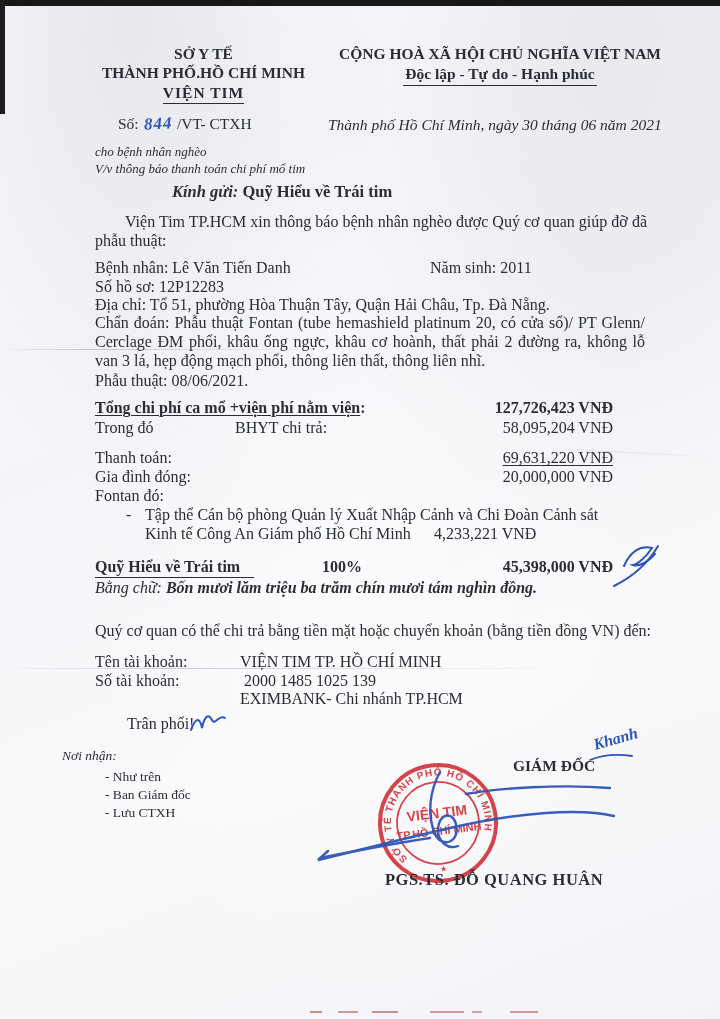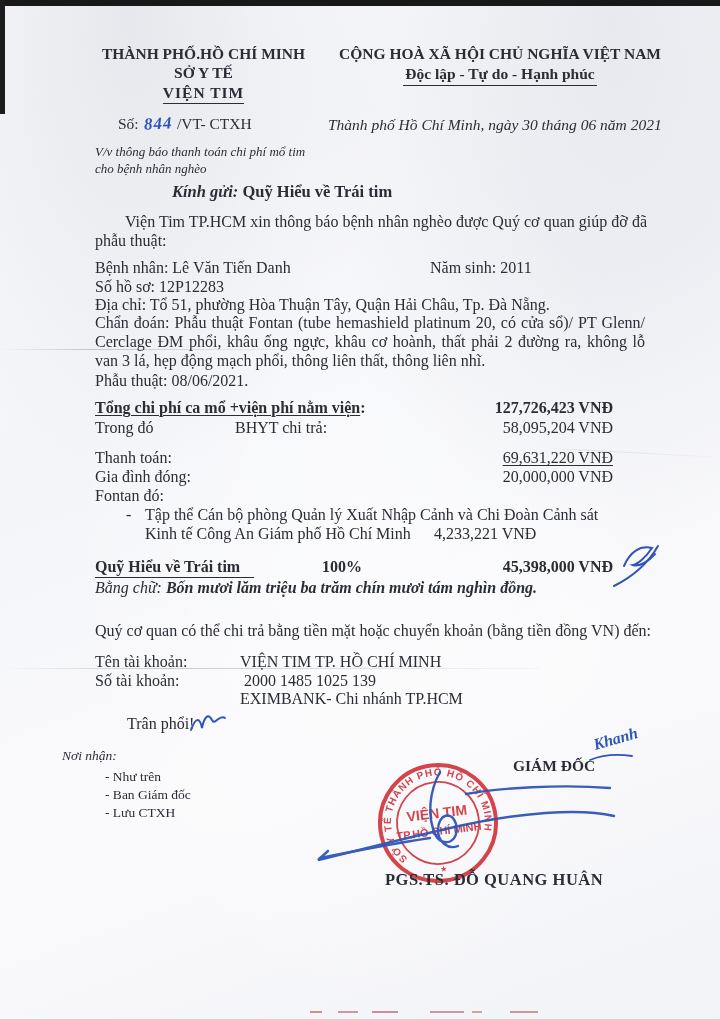--- a/index.html
+++ b/index.html
@@ -41,40 +41,40 @@
 <div class="page">
 
   <div class="shading nosel"></div>
   <div class="scan-edge-top"></div>
   <div class="scan-edge-left"></div>
   <div class="crease-h" style="left:0;top:349px;width:300px;"></div>
   <div class="crease-h" style="left:0;top:668px;width:540px;"></div>
   <div class="crease-h" style="left:545px;top:452px;width:170px;transform:rotate(3deg);opacity:.5;"></div>
 
   <div class="abs center" style="left:96px;top:44px;width:215px;">
+    <div class="t15 bold">SỞ Y TẾ</div>
     <div class="t15 bold">THÀNH PHỐ.HỒ CHÍ MINH</div>
-    <div class="t15 bold">SỞ Y TẾ</div>
     <div class="t15 bold" style="margin-top:1px;"><span class="underl" style="letter-spacing:1px;">VIỆN TIM</span></div>
   </div>
 
   <div class="abs center" style="left:335px;top:44px;width:330px;">
     <div class="bold" style="font-size:15.5px;line-height:20px;">CỘNG HOÀ XÃ HỘI CHỦ NGHĨA VIỆT NAM</div>
     <div class="t15 bold"><span class="underl" style="padding:0 2px 2px 2px;">Độc lập - Tự do - Hạnh phúc</span></div>
   </div>
 
   <div class="abs t15" style="left:118px;top:114px;">
     <span>Số:</span>
     <span class="hand" style="font-size:17px;font-weight:bold;letter-spacing:1px;display:inline-block;transform:rotate(-3deg);margin:0 1px;">844</span>
     <span>/VT- CTXH</span>
   </div>
   <div class="abs t15 italic" style="left:328px;top:115px;width:335px;">Thành phố Hồ Chí Minh, ngày 30  tháng 06 năm 2021</div>
 
   <div class="abs italic" style="left:95px;top:143px;font-size:13px;line-height:17px;">
+    <div>cho bệnh nhân nghèo</div>
     <div>V/v thông báo thanh toán  chi phí  mổ tim</div>
-    <div>cho bệnh nhân nghèo</div>
   </div>
 
   <div class="abs" style="left:172px;top:182px;font-size:16.5px;">
     <span class="bold italic">Kính gửi:</span>
     <span class="bold">Quỹ Hiểu về Trái tim</span>
   </div>
 
   <div class="abs t16 justify" style="left:95px;top:212px;width:552px;text-indent:30px;">Viện Tim TP.HCM xin thông báo bệnh nhân nghèo được Quý cơ quan giúp đỡ đã phẫu thuật:</div>
 
   <div class="abs t16" style="left:95px;top:258px;">Bệnh nhân: Lê Văn Tiến Danh</div>

